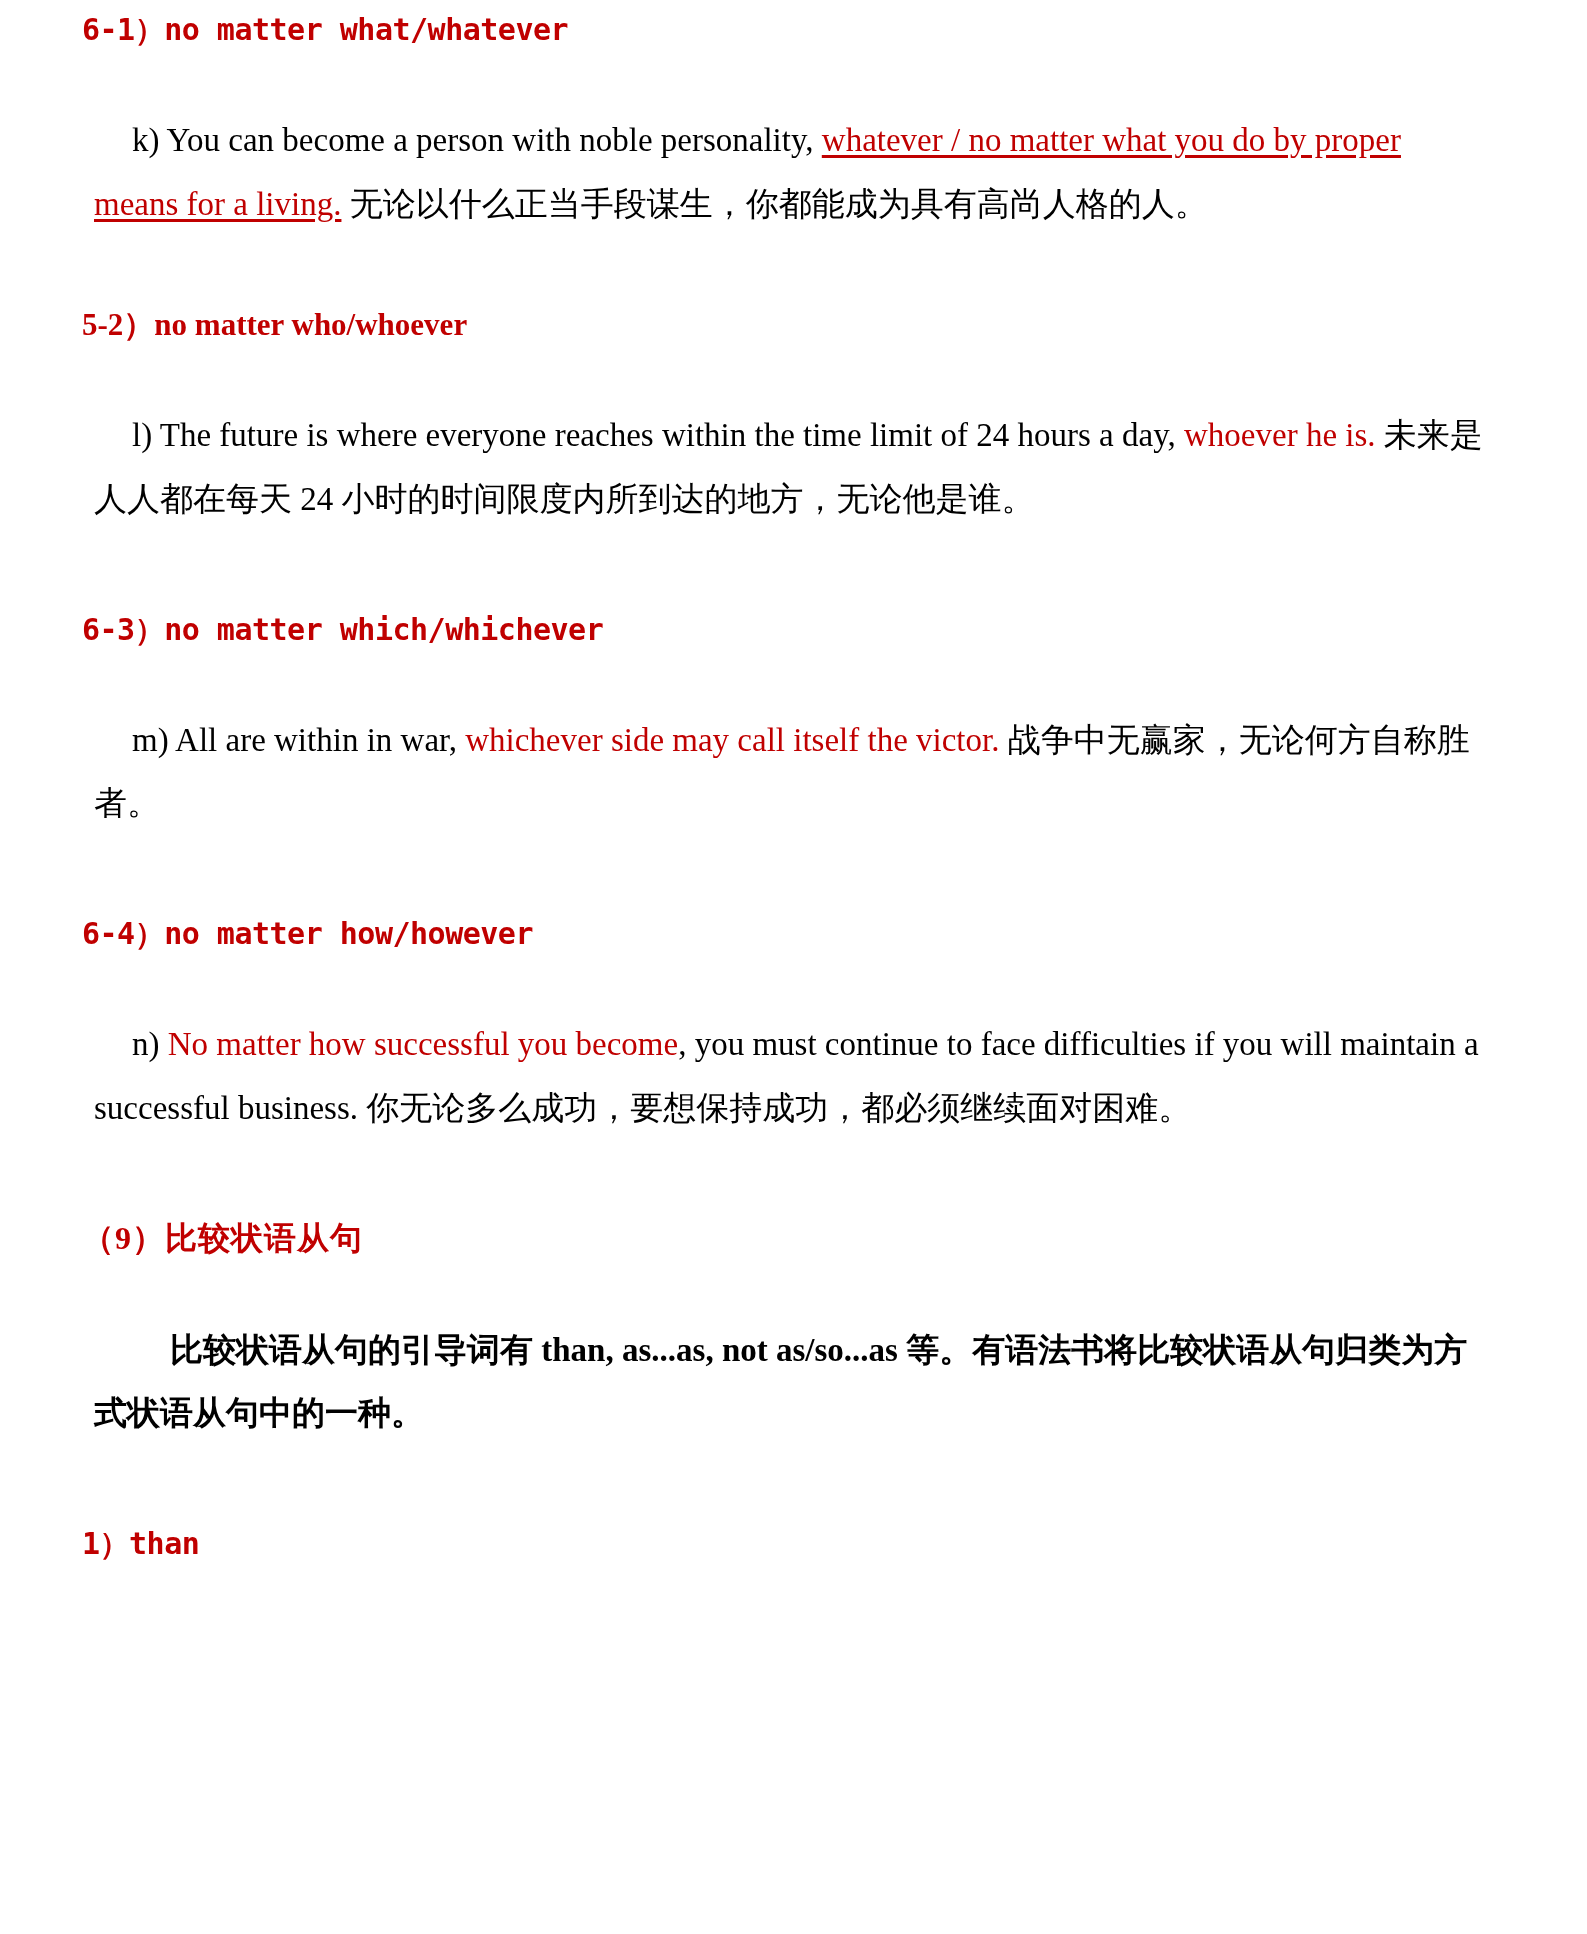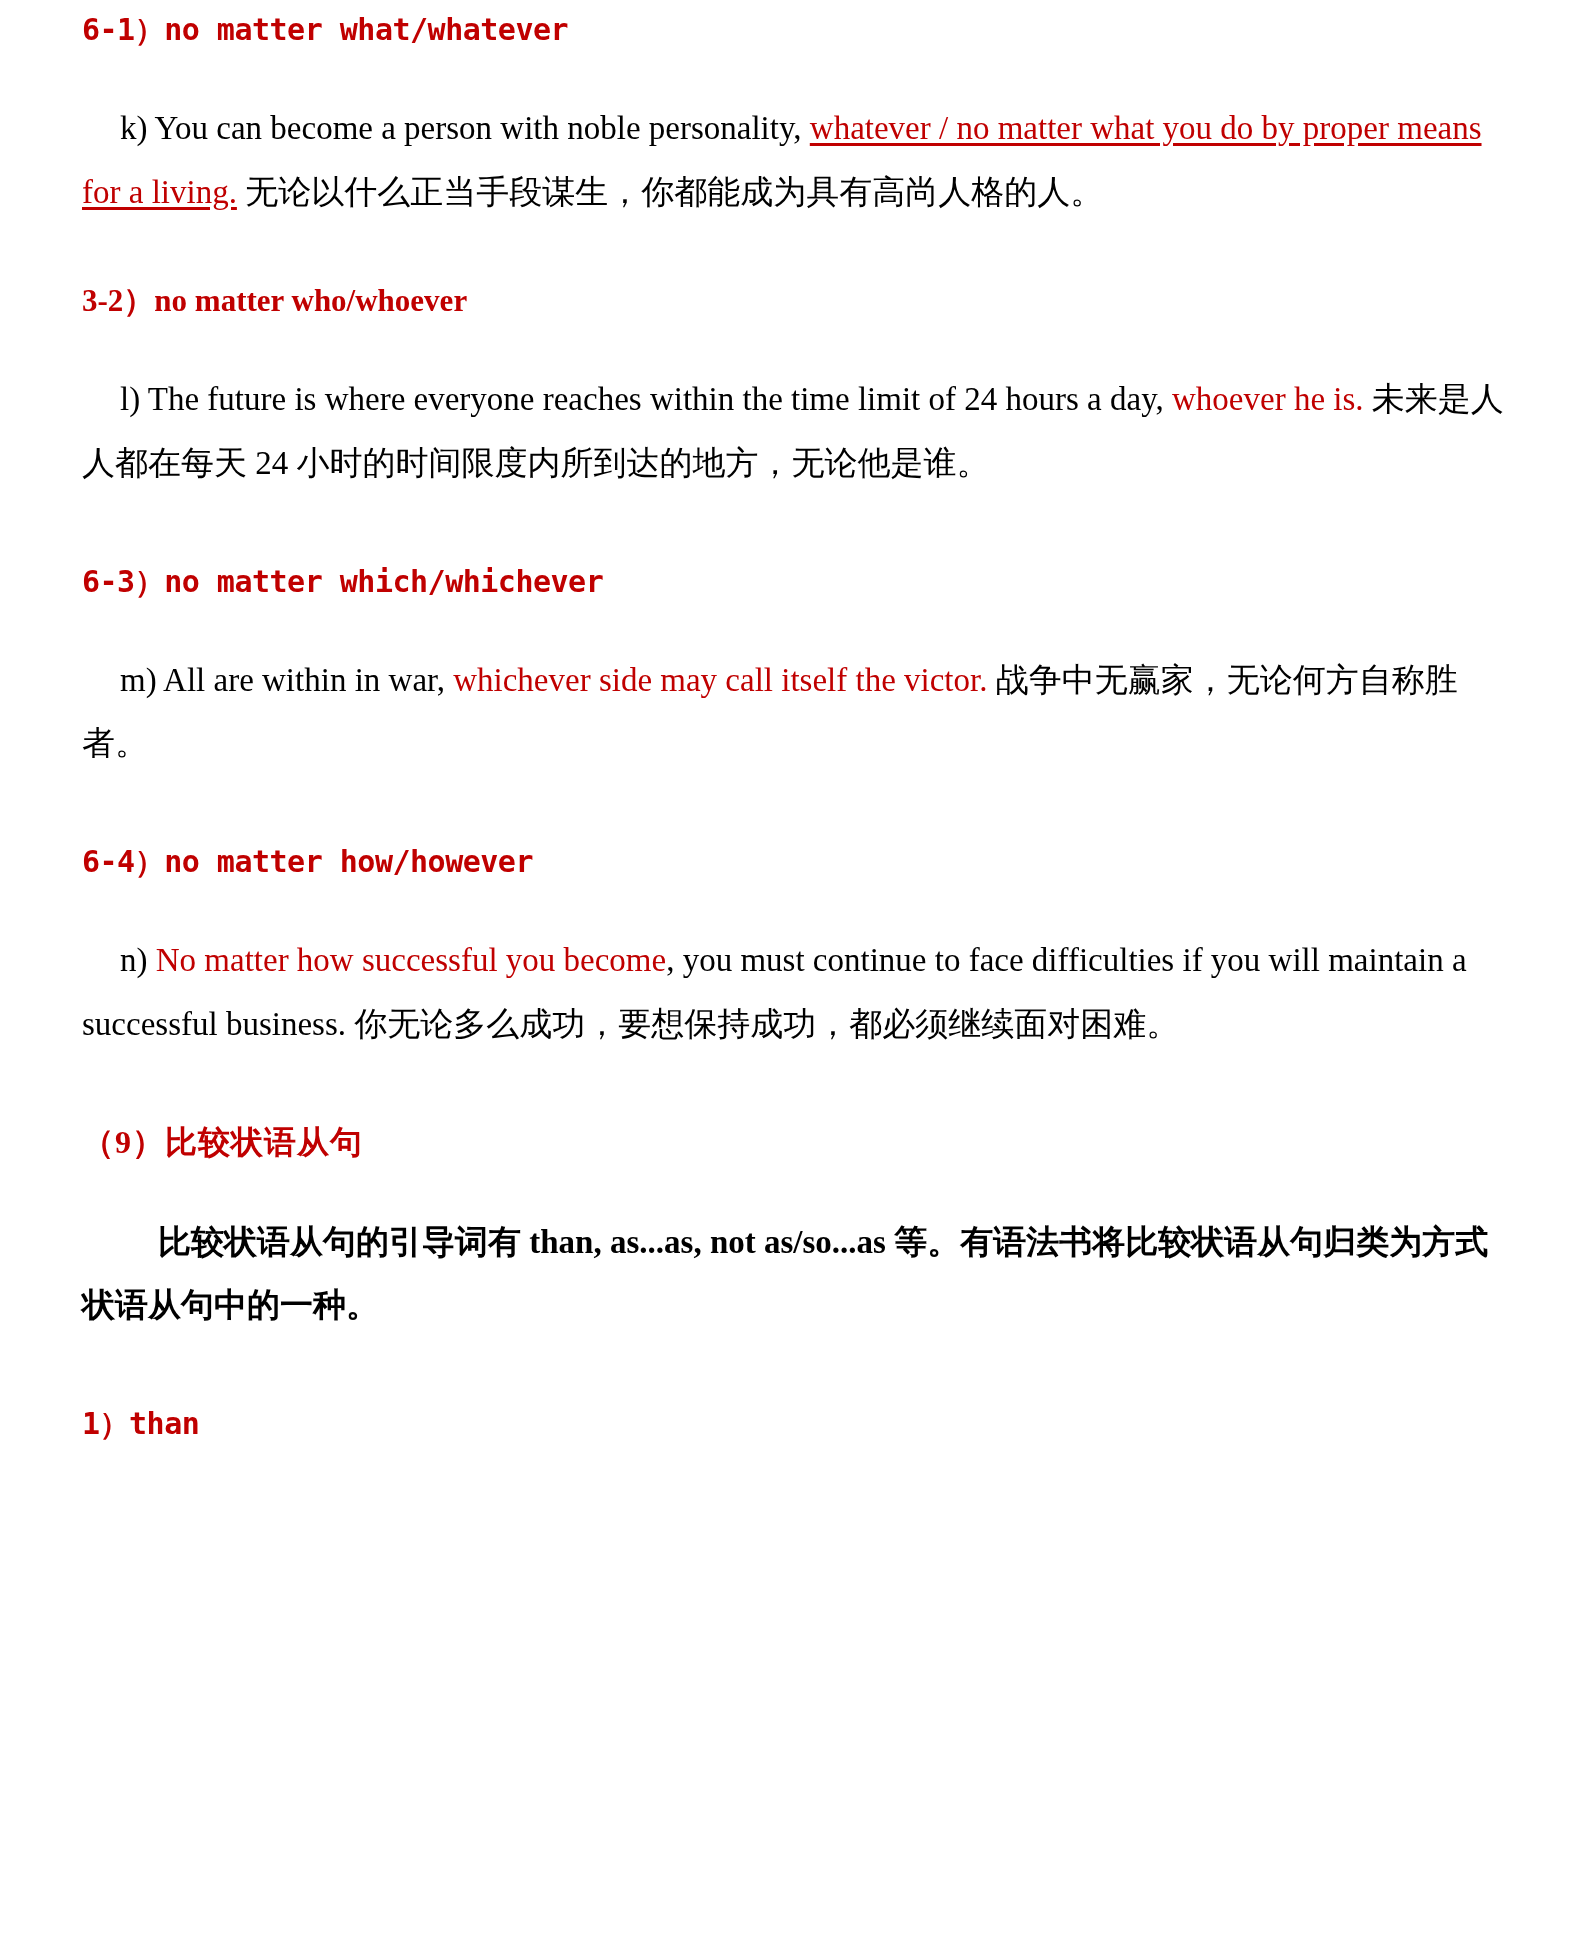--- a/index.html
+++ b/index.html
@@ -39,21 +39,21 @@
     font-weight: bold;
     color: #c00000;
     font-size: 32px;
     margin: 0;
     padding: 0;
     letter-spacing: 1px;
   }
   .para {
     font-size: 33px;
     line-height: 1.93;
-    margin: 0;
+    margin: 12px;
     padding: 0;
     text-indent: 38px;
   }
   .red {
     color: #c00000;
   }
   .red-u {
     color: #c00000;
     text-decoration: underline;
     text-underline-offset: 4px;
@@ -76,21 +76,21 @@
   <h2 class="heading-mono">6-1）no matter what/whatever</h2>
 
   <div class="gap-md"></div>
 
   <p class="para">
     <span class="blk">k) You can become a person with noble personality, </span><span class="red-u">whatever / no matter what you do by proper means for a living.</span><span class="blk cjk"> 无论以什么正当手段谋生，你都能成为具有高尚人格的人。</span>
   </p>
 
   <div class="gap-lg"></div>
 
-  <h2 class="heading-serif">3-2）no matter who/whoever</h2>
+  <h2 class="heading-serif">5-2）no matter who/whoever</h2>
 
   <div class="gap-md"></div>
 
   <p class="para">
     <span class="blk">l) The future is where everyone reaches within the time limit of 24 hours a day, </span><span class="red">whoever he is.</span><span class="blk cjk"> 未来是人人都在每天 24 小时的时间限度内所到达的地方，无论他是谁。</span>
   </p>
 
   <div class="gap-lg"></div>
 
   <h2 class="heading-mono">6-3）no matter which/whichever</h2>

